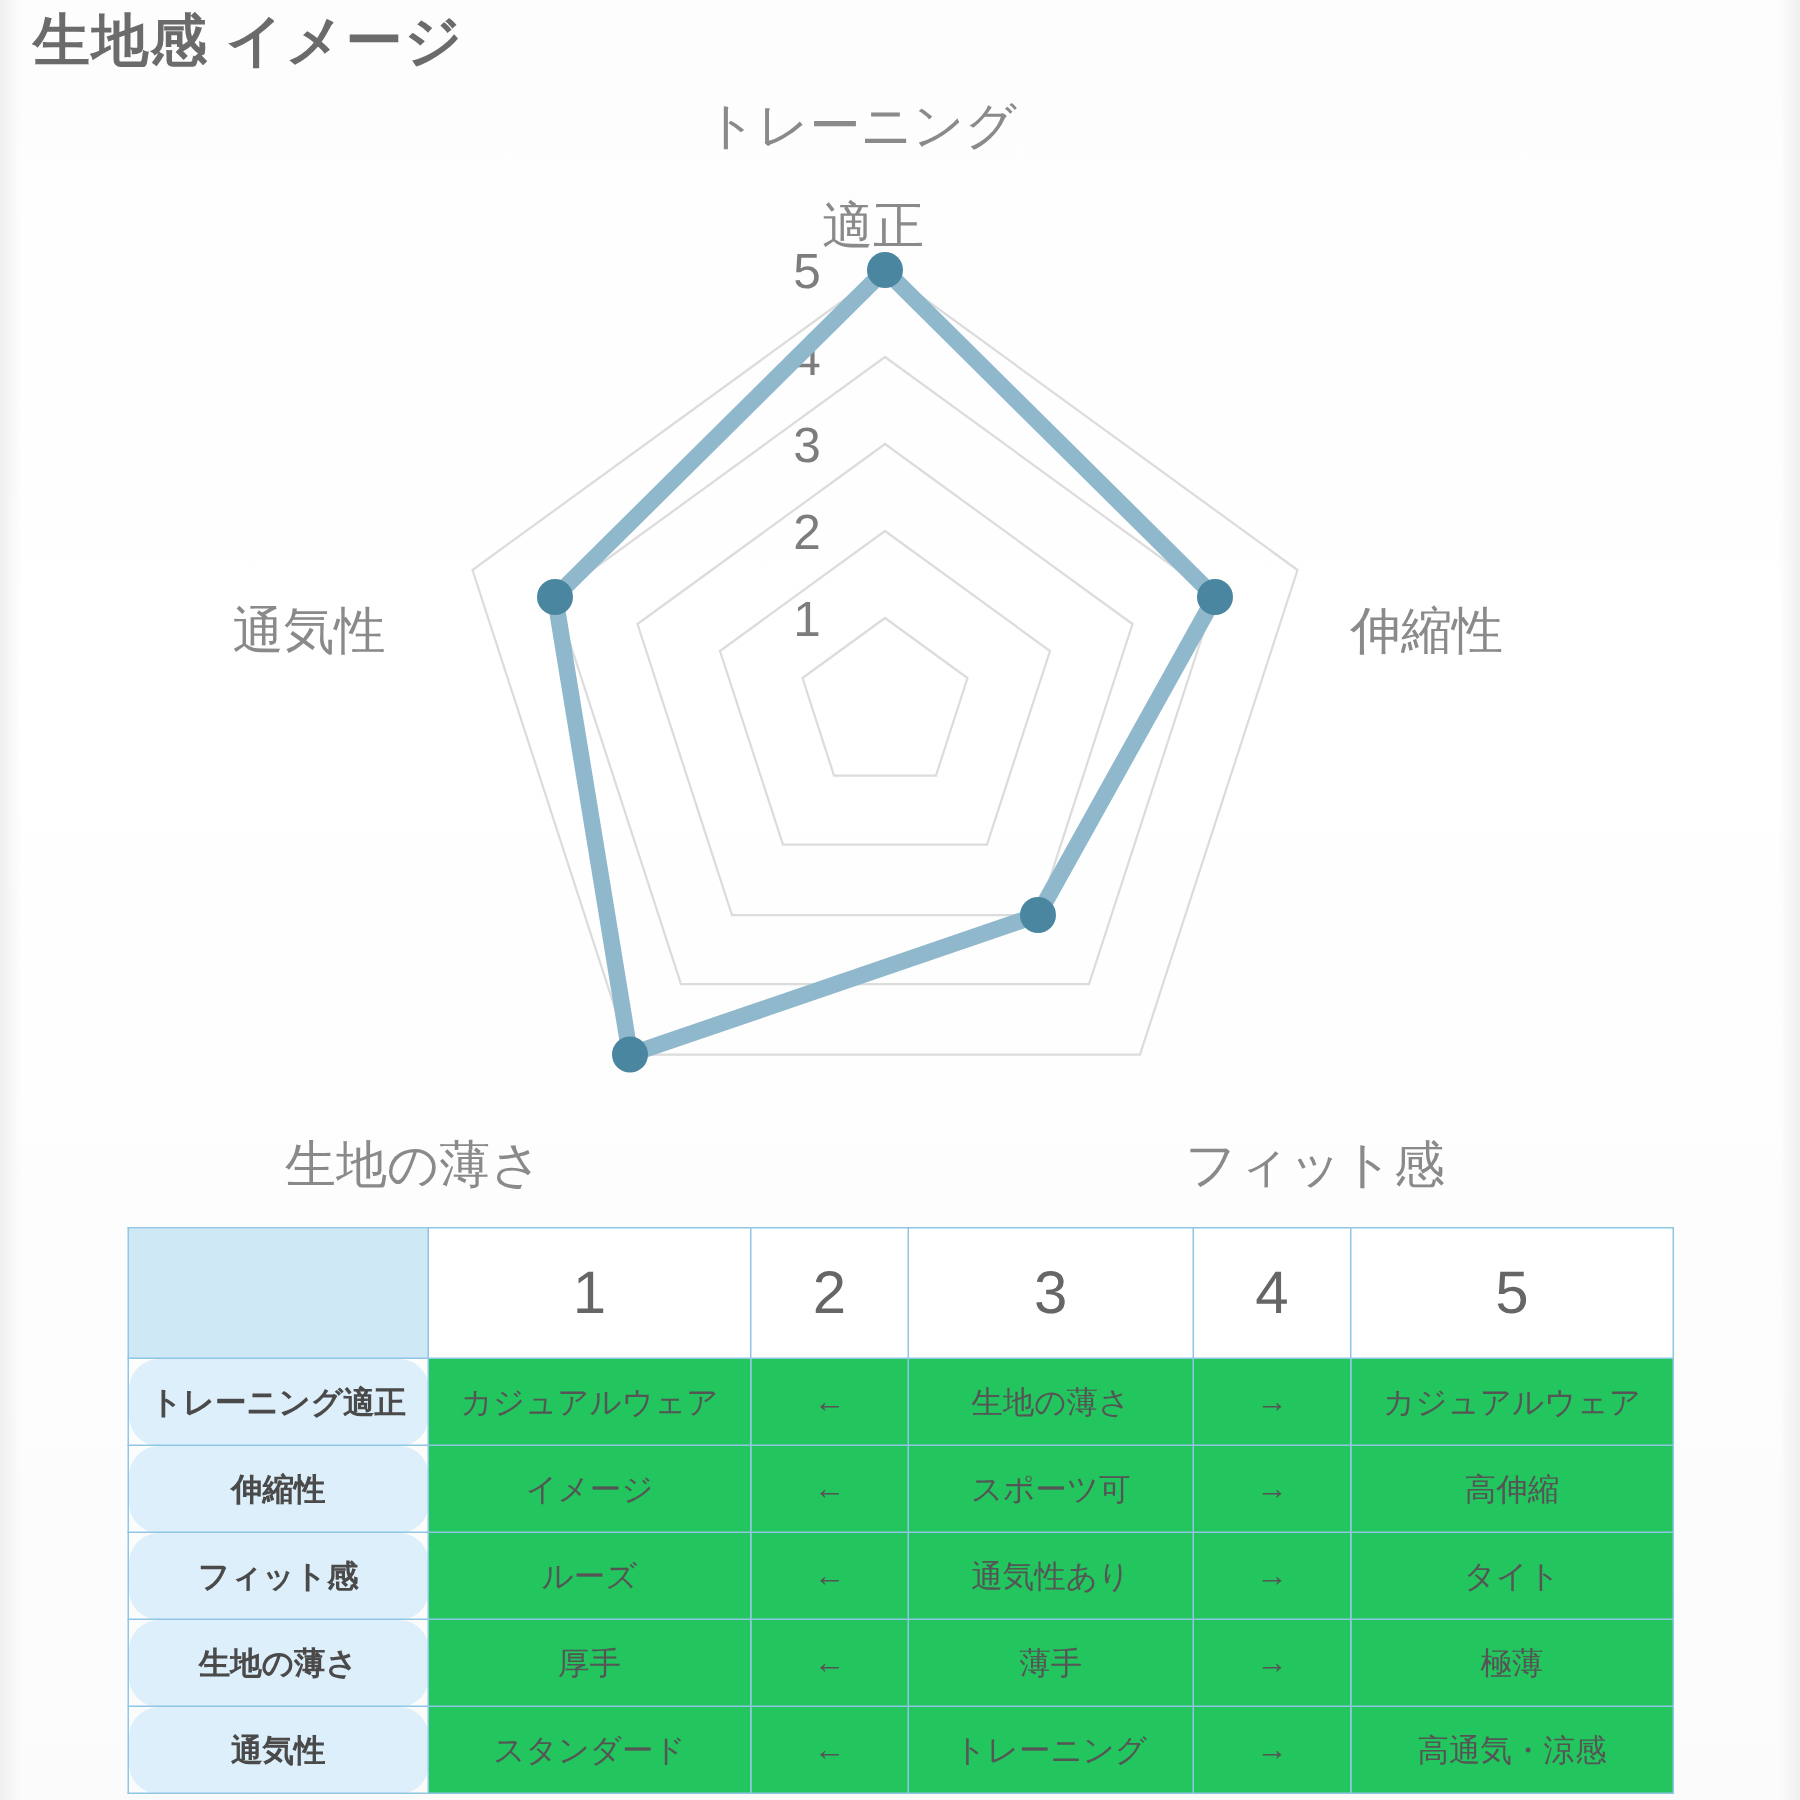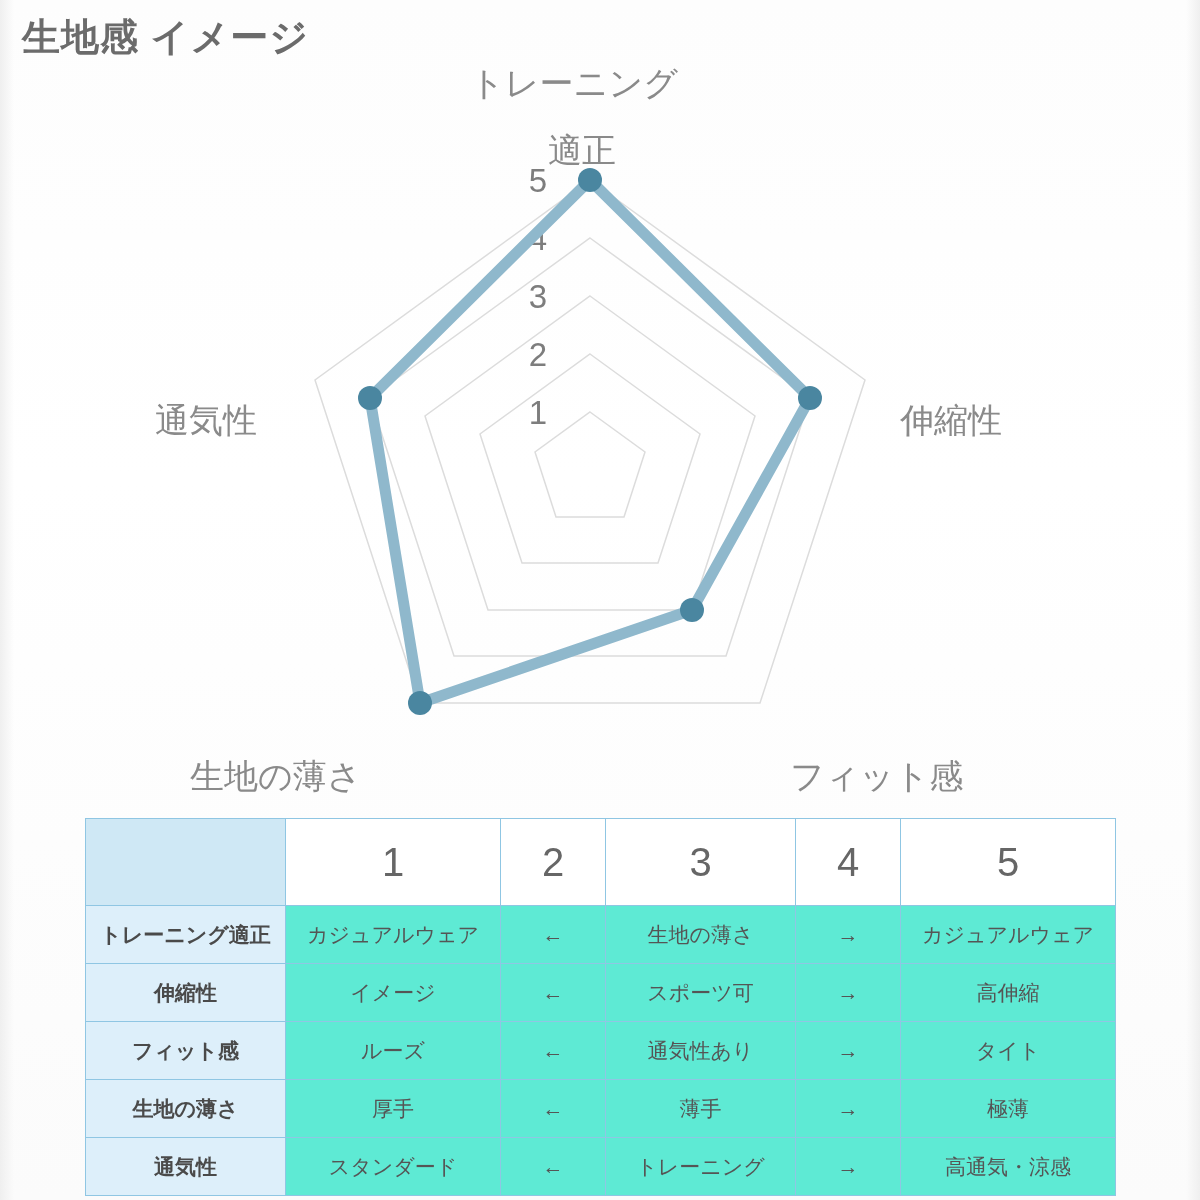--- a/index.html
+++ b/index.html
@@ -28,21 +28,21 @@
   }
   .edge-right {
     position: absolute;
     right: 0; top: 0; bottom: 0; width: 14px;
     background: linear-gradient(270deg, #efefef 0%, rgba(255,255,255,0) 100%);
   }
 
   .title {
     position: absolute;
     left: 22px;
-    top: 12px;
+    top: 2px;
     font-size: 38px;
     font-weight: bold;
     color: #6b6b6b;
     letter-spacing: 1px;
   }
 
   .chart-wrap {
     position: absolute;
     left: 0;
     top: 40px;
@@ -92,25 +92,26 @@
   }
   table.spec thead th.corner {
     background: #cfe8f5;
   }
   table.spec tbody th {
     background: #ddeffa;
     font-size: 21px;
     font-weight: bold;
     color: #4a4a4a;
     height: 55px;
+    border-radius: 20px;
   }
   table.spec tbody td {
     font-size: 21px;
     height: 55px;
-    background: #5eead4;
+    background: #22c55e;
   }
   td.arrow {
     color: #777;
     font-size: 20px;
   }
   col.c0 { width: 200px; }
   col.c1 { width: 215px; }
   col.c2 { width: 105px; }
   col.c3 { width: 190px; }
   col.c4 { width: 105px; }

